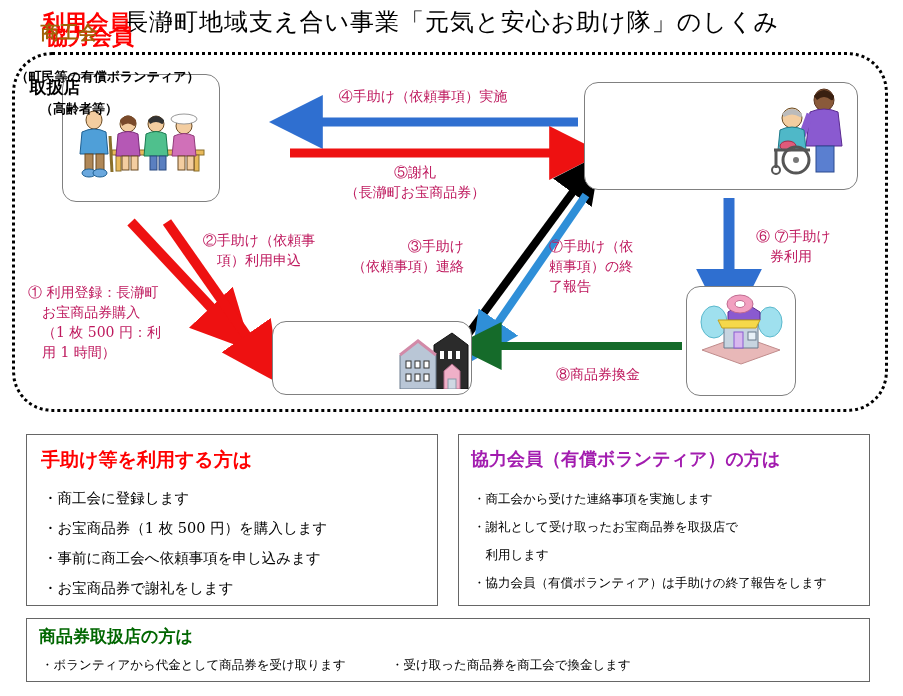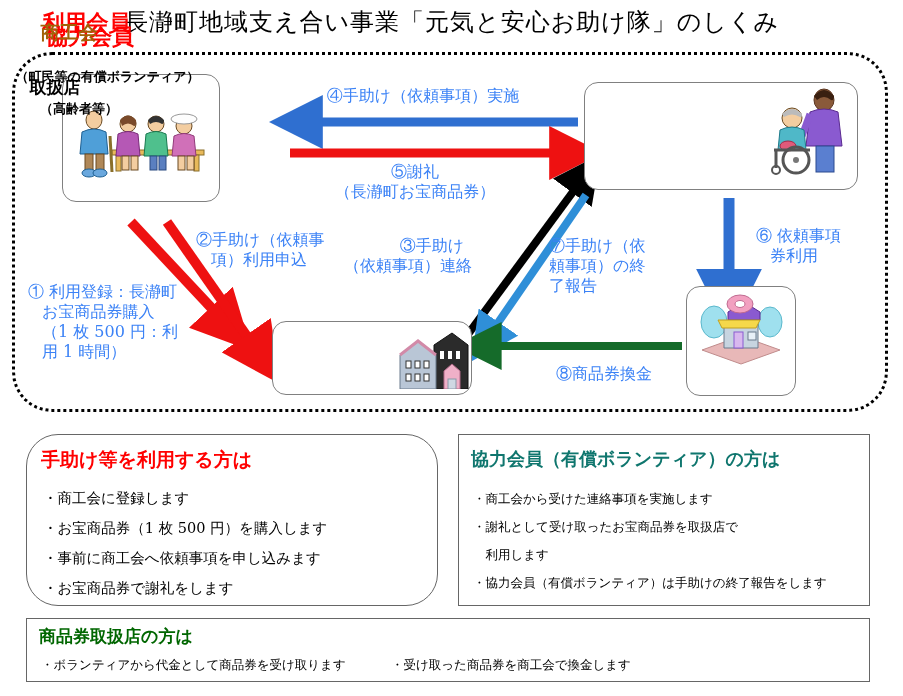--- a/index.html
+++ b/index.html
@@ -71,23 +71,23 @@
   
   .art{position:absolute;}
 
   
   .arrow{position:absolute;}
 
   
   .lbl{
     position:absolute;
     font-family:"DejaVu Serif","Liberation Serif",serif;
-    font-size:16px;
+    font-size:14px;
     line-height:20px;
-    color:#3b82f6;
+    color:#be185d;
     white-space:nowrap;
   }
   .lbl.c{text-align:center;}
 
   
   .infobox{
     position:absolute;
     border:1px solid #666;
     background:#fff;
     box-sizing:border-box;
@@ -98,26 +98,26 @@
     font-weight:bold;
     white-space:nowrap;
   }
   .info-list{
     position:absolute;
     font-family:"DejaVu Serif","Liberation Serif",serif;
     color:#000;
   }
   .info-list div{white-space:nowrap;}
 
-  #info-user{left:26px;top:434px;width:412px;height:172px;border-radius:32px;}
+  #info-user{left:26px;top:434px;width:412px;height:172px;}
   #info-user .info-head{left:14px;top:12px;font-size:19px;color:#ff0000;}
   #info-user .info-list{left:16px;top:48px;font-size:14.5px;line-height:30px;}
 
   #info-sup{left:458px;top:434px;width:412px;height:172px;}
-  #info-sup .info-head{left:12px;top:12px;font-size:18px;color:#0f766e;}
+  #info-sup .info-head{left:12px;top:12px;font-size:18px;color:#a21caf;}
   #info-sup .info-list{left:14px;top:50px;font-size:12.5px;line-height:28px;}
 
   #info-store{left:26px;top:618px;width:844px;height:64px;}
   #info-store .info-head{left:12px;top:6px;font-size:17px;color:#006600;text-align:right;}
   #info-store .info-list{left:14px;top:36px;font-size:12.5px;line-height:20px;}
   #info-store .row{display:flex;}
   #info-store .row span:first-child{width:350px;}
 </style>
 </head>
 <body>
@@ -291,21 +291,21 @@
     <div>（依頼事項）連絡</div>
   </div>
 
   <div class="lbl" style="left:549px;top:236px;">
     <div>⑦手助け（依</div>
     <div>頼事項）の終</div>
     <div>了報告</div>
   </div>
 
   <div class="lbl" style="left:756px;top:226px;">
-    <div>⑥ 依頼事項</div>
+    <div>⑥ ⑦手助け</div>
     <div style="padding-left:14px">券利用</div>
   </div>
 
   <div class="lbl" style="left:556px;top:364px;">
     <div>⑧商品券換金</div>
   </div>
 
   <div class="infobox" id="info-user">
     <div class="info-head">手助け等を利用する方は</div>
     <div class="info-list">

